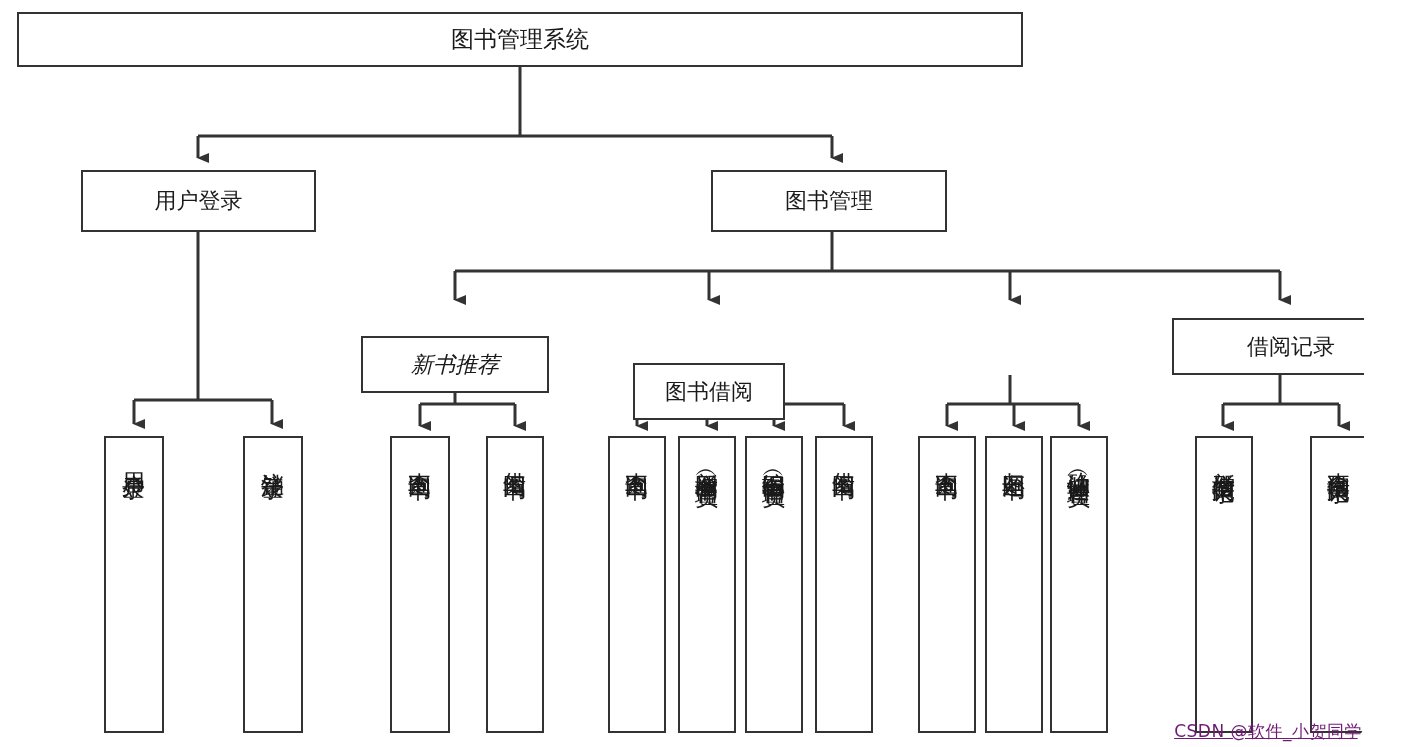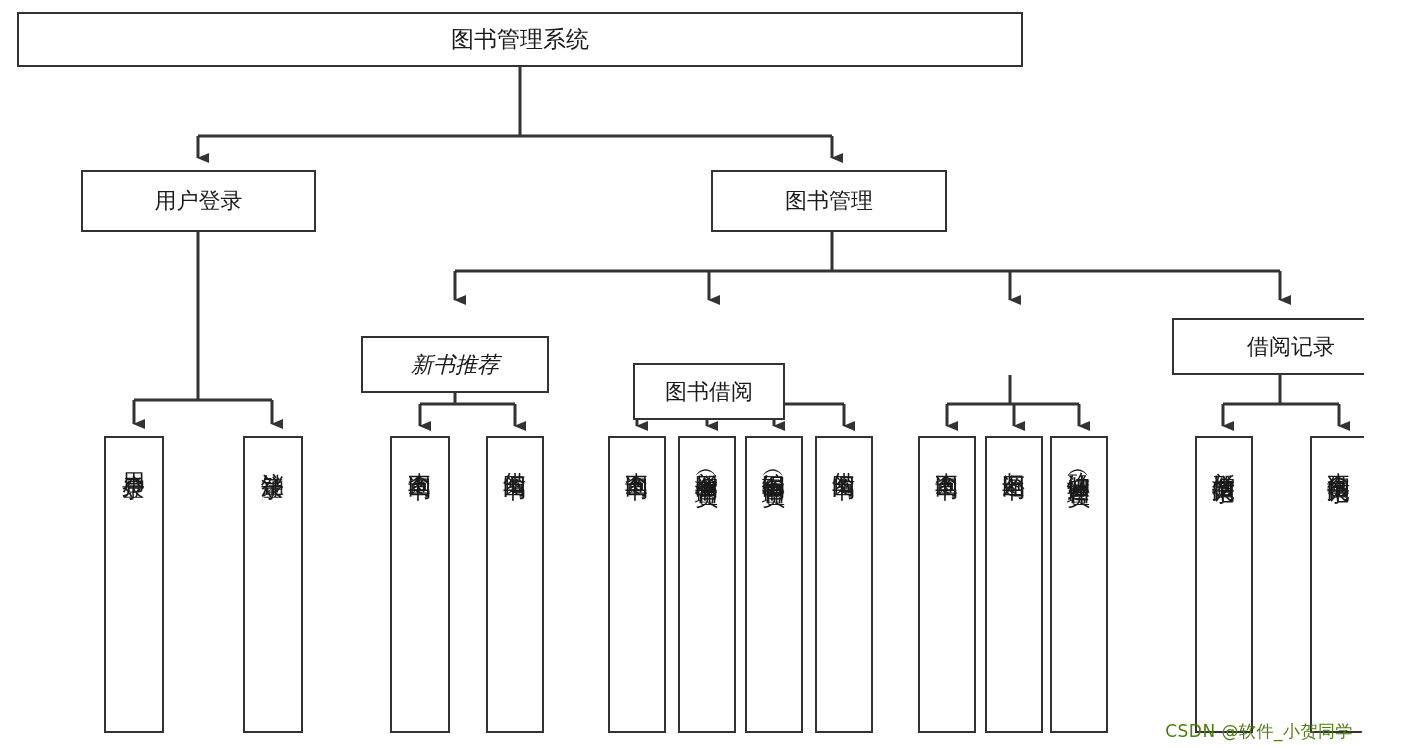--- a/index.html
+++ b/index.html
@@ -8,22 +8,22 @@
   #wires{position:absolute;left:0;top:0;width:1405px;height:747px;}
   .node{position:absolute;box-sizing:border-box;background:#ffffff;
         border:2px solid #333333;display:flex;align-items:center;justify-content:center;}
   .node.h{}
   .node.h .lbl{font-size:22px;color:#1a1a1a;line-height:1;white-space:nowrap;}
   .node.root .lbl{font-size:23px;}
   .node.v{align-items:flex-start;justify-content:center;padding-top:16px;}
   .node.v .lbl{writing-mode:vertical-rl;text-orientation:upright;
                font-size:23px;color:#1a1a1a;line-height:1.22;letter-spacing:2px;
                text-align:left;}
-  .wm{position:absolute;right:11px;bottom:4px;font-size:17px;color:#4d7c0f;
-      letter-spacing:0.5px;white-space:nowrap;}
+  .wm{position:absolute;right:2px;bottom:4px;font-size:17px;color:#701a75;
+      letter-spacing:0.5px;white-space:nowrap;text-decoration:underline;}
 </style>
 </head>
 <body>
 
 <div id="stage">
 
   <svg id="wires" viewBox="0 0 1405 747" xmlns="http://www.w3.org/2000/svg">
     <defs>
       <marker id="ah" markerWidth="10" markerHeight="12" refX="5" refY="11" orient="auto" markerUnits="userSpaceOnUse">
         <path d="M0,0 L10,0 L5,12 Z" fill="#333333"></path>

